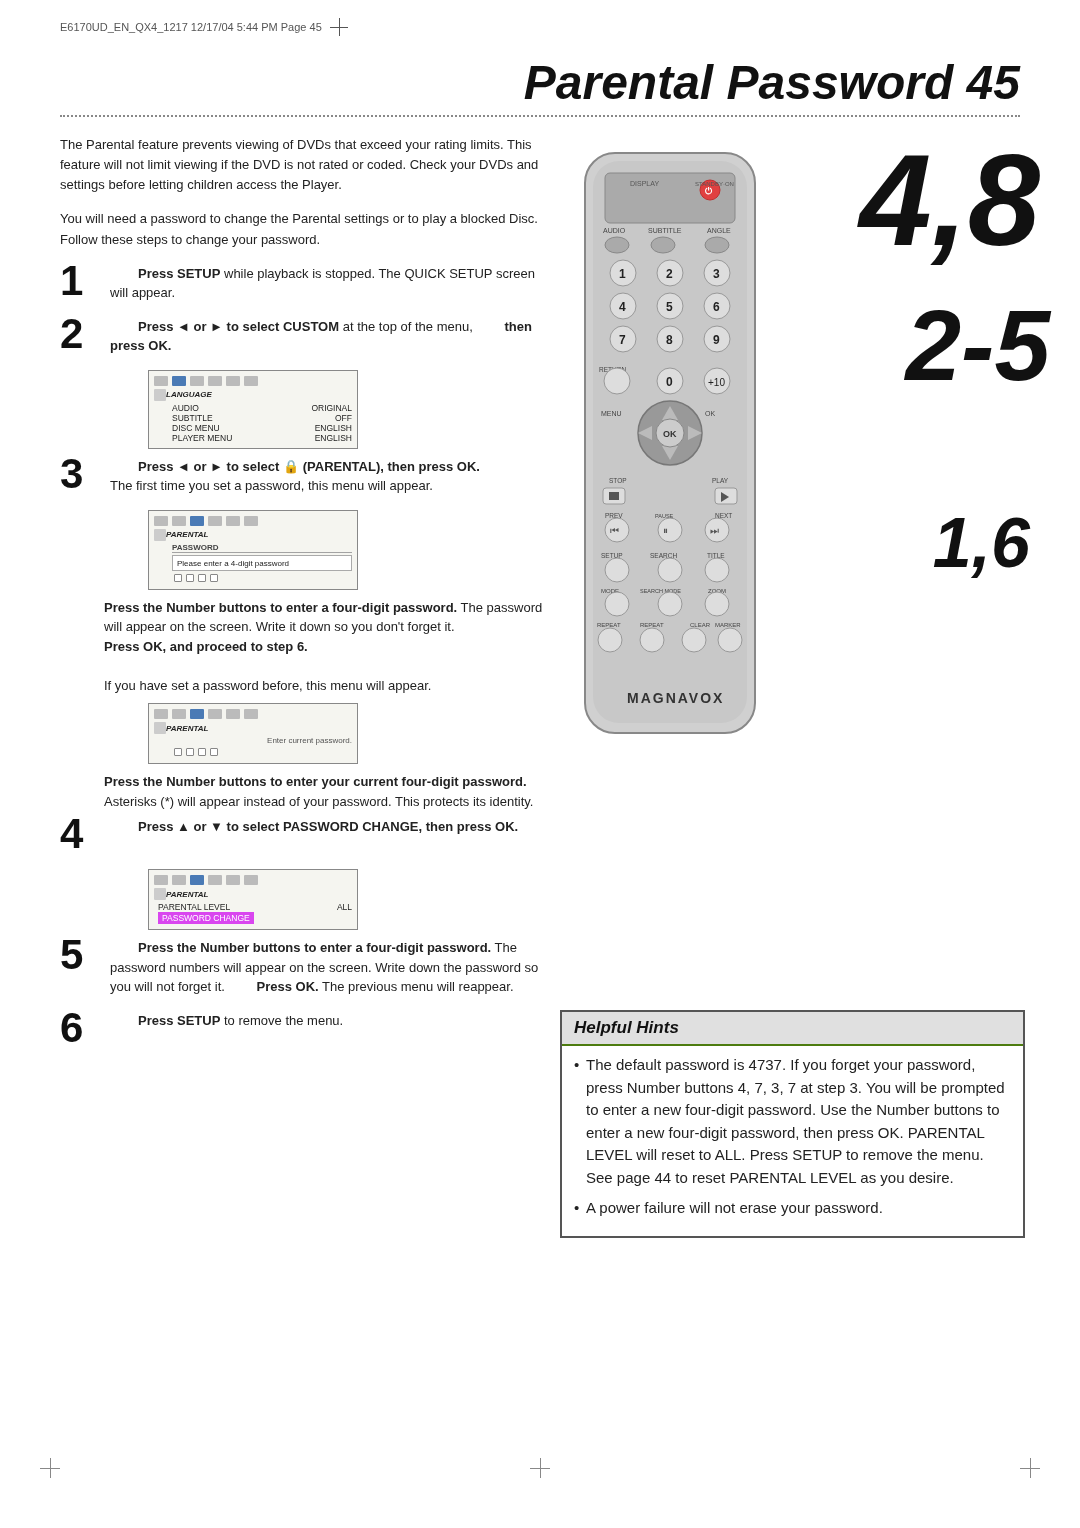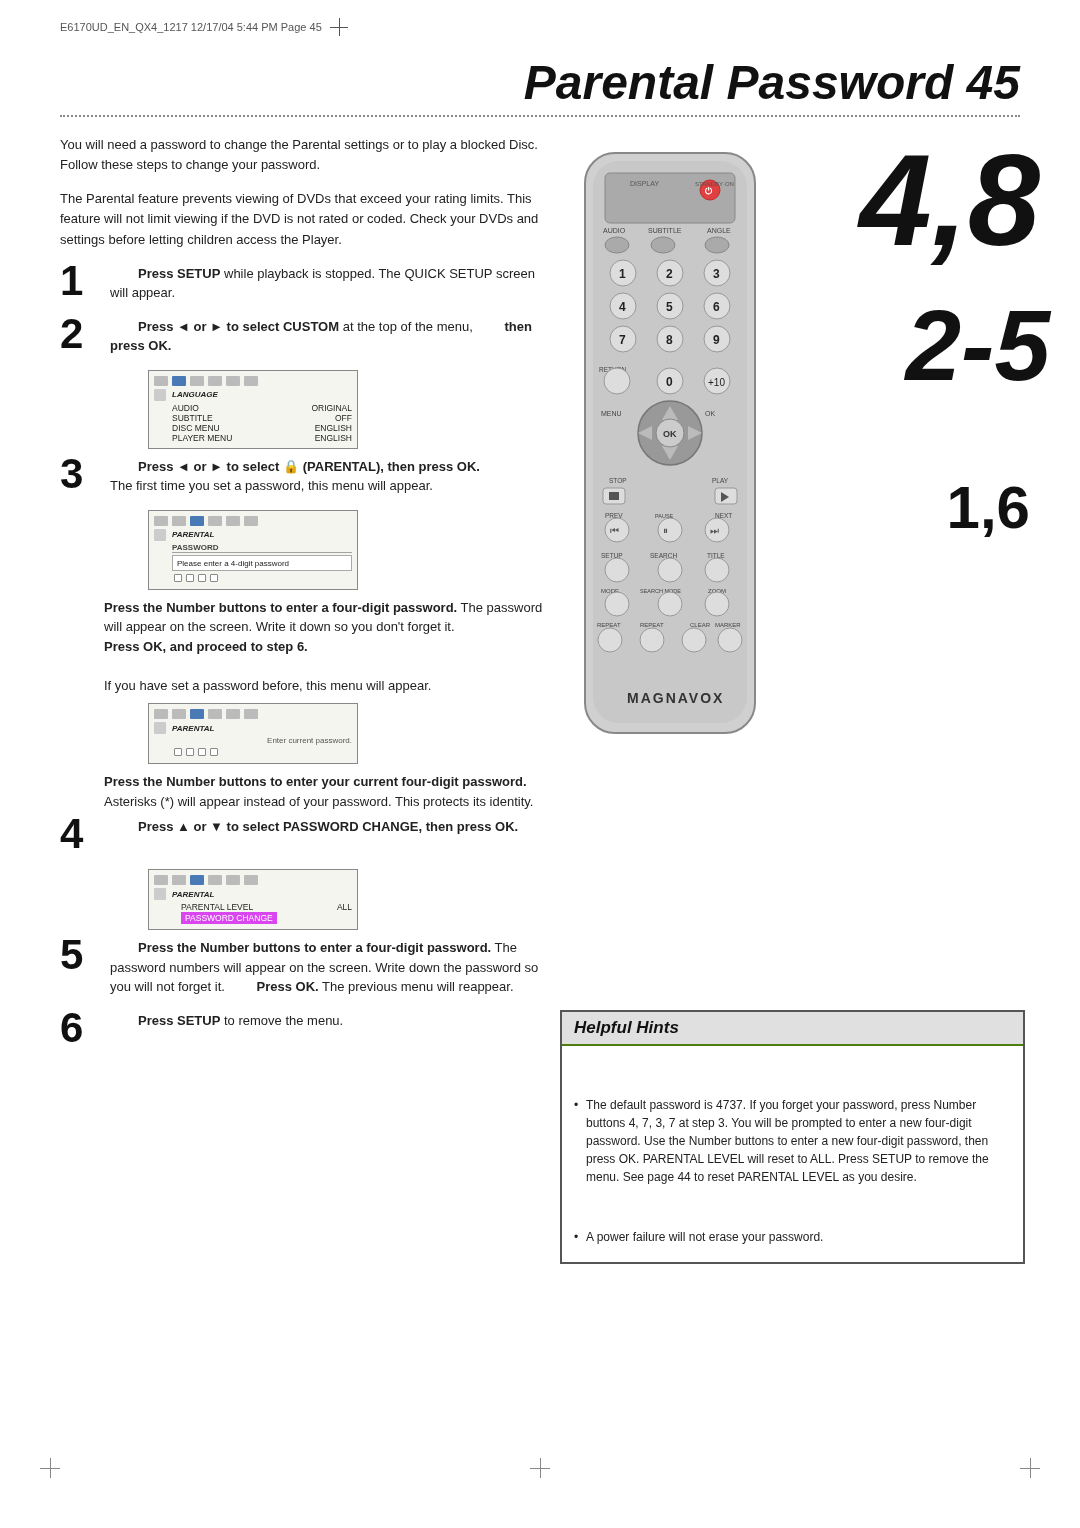--- a/index.html
+++ b/index.html
@@ -112,21 +112,21 @@
     .screen-icon {
       width: 14px; height: 10px;
       background: #bbb;
       border-radius: 1px;
     }
     .screen-icon.active { background: #4a7ab5; }
     .screen-row {
       display: flex;
       align-items: center;
       margin: 1px 0;
-      gap: 6px;
+      gap: 0;
     }
     .screen-side-icon {
       width: 12px; height: 12px;
       background: #ccc;
       border-radius: 1px;
       flex-shrink: 0;
     }
     .screen-text-row {
       display: flex;
       gap: 8px;
@@ -198,24 +198,25 @@
       right: 30px;
       font-size: 100px;
       font-weight: bold;
       font-style: italic;
       color: #111;
       line-height: 1;
       z-index: 10;
     }
     .big-overlay-16 {
       position: absolute;
-      top: 478px;
+      top: 508px;
       right: 50px;
-      font-size: 60px;
+      font-size: 70px;
       font-weight: bold;
+      font-style: italic;
       color: #111;
       line-height: 1;
       z-index: 10;
     }
 
     
     .remote-container {
       position: absolute;
       top: 148px;
       left: 555px;
@@ -247,23 +248,22 @@
       line-height: 1.55;
     }
     .helpful-hints-body ul {
       list-style: none;
       padding: 0;
     }
     .helpful-hints-body ul li {
       position: relative;
       padding-left: 12px;
       margin-bottom: 8px;
-      font-size: 12px;
+      font-size: 15px;
       line-height: 1.5;
-      margin-top: 42px;
     }
     .helpful-hints-body ul li::before {
       content: '•';
       position: absolute;
       left: 0;
     }
 
     
     .crosshair-mark {
       position: absolute;
@@ -306,24 +306,24 @@
 </div>
 <div class="big-overlay-25">
   <span>2-5</span>
 </div>
 <div class="big-overlay-16">
   <span>1,6</span>
 </div>
 
 <div class="left-col">
   <div class="intro-text">
+    <span>The Parental feature prevents viewing of DVDs that exceed your rating limits. This feature will not limit viewing if the DVD is not rated or coded. Check your DVDs and settings before letting children access the Player.</span>
+  </div>
+  <div class="intro-text">
     <span>You will need a password to change the Parental settings or to play a blocked Disc. Follow these steps to change your password.</span>
-  </div>
-  <div class="intro-text">
-    <span>The Parental feature prevents viewing of DVDs that exceed your rating limits. This feature will not limit viewing if the DVD is not rated or coded. Check your DVDs and settings before letting children access the Player.</span>
   </div>
 
   <div class="step">
     <div class="step-num">1</div>
     <div class="step-content">
       <b>Press SETUP</b> while playback is stopped. The QUICK SETUP screen will appear.
     </div>
   </div>
 
   <div class="step">
@@ -455,21 +455,21 @@
         <div class="screen-icon"></div>
         <div class="screen-icon active"></div>
         <div class="screen-icon"></div>
         <div class="screen-icon"></div>
         <div class="screen-icon"></div>
       </div>
       <div class="screen-row">
         <div class="screen-side-icon"></div>
         <div style="font-size:8px;font-style:italic;font-weight:bold;">PARENTAL</div>
       </div>
-      <div style="margin-left:27px;margin-top:2px;">
+      <div style="margin-left:4px;margin-top:2px;">
         <div class="screen-text-row">
           <span>PARENTAL LEVEL</span>
             <span>ALL</span>
         </div>
         <div class="screen-highlight">PASSWORD CHANGE</div>
       </div>
     </div>
   </div>
 
   <div class="step">

